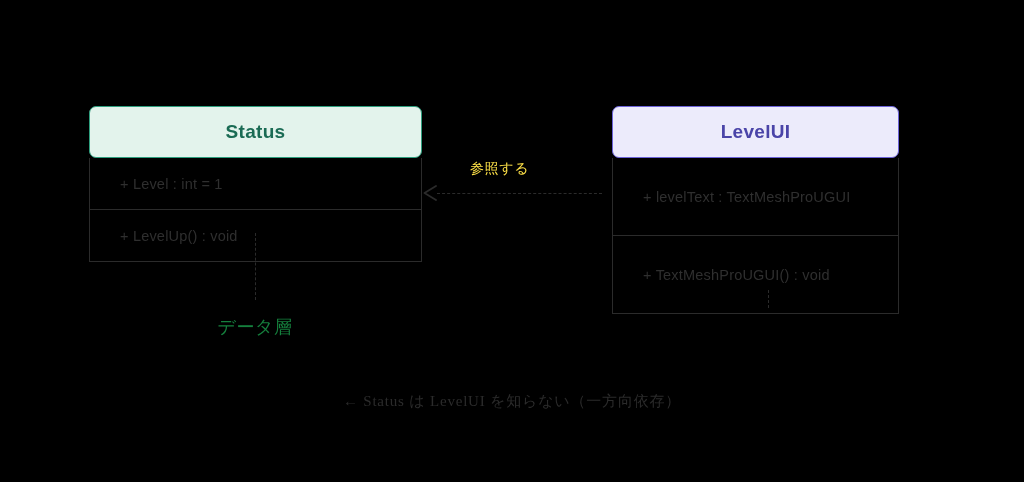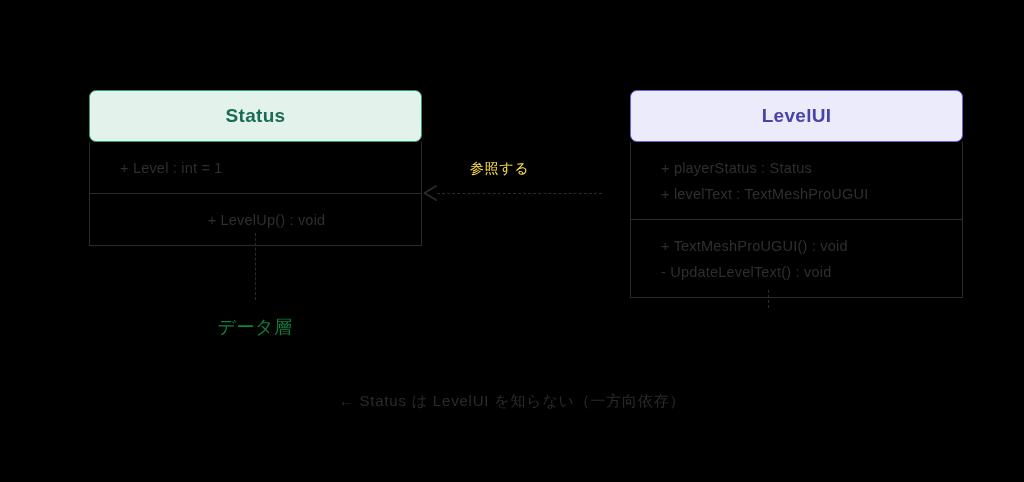--- a/index.html
+++ b/index.html
@@ -15,20 +15,21 @@
     width: 1024px;
     height: 482px;
     background: #000000;
     overflow: hidden;
   }
 
   
   .class-box {
     position: absolute;
     box-sizing: border-box;
+    margin-top: 16px;
   }
   .class-header {
     box-sizing: border-box;
     height: 52px;
     border-radius: 7px;
     display: flex;
     align-items: center;
     justify-content: center;
     font-size: 19px;
     font-weight: 700;
@@ -98,52 +99,51 @@
 
   
   .caption {
     position: absolute;
     width: 100%;
     text-align: center;
     font-size: 15px;
     color: #2b2b2b;
     white-space: nowrap;
     letter-spacing: 0.8px;
+    font-family: Liberation Serif, serif;
   }
 </style>
 </head>
 <body>
 
 <div id="canvas">
 
   
   <div class="class-box" style="left:89px; top:90px; width:333px;">
     <div class="class-header status">Status</div>
     <div class="class-section" style="height:52px;">
       <div class="member">+ Level : int = 1</div>
     </div>
-    <div class="class-section" style="height:52px;text-align:center;">
+    <div class="class-section" style="height:52px;">
       <div class="member">+ LevelUp() : void</div>
     </div>
   </div>
 
   
   <div class="stem" style="left:255px; top:233px; height:67px;"></div>
   <div class="layer-label" style="left:155px; top:315px; width:200px;">データ層</div>
 
   
-  <div class="class-box" style="left:630px; top:90px; width:333px;">
+  <div class="class-box" style="left:612px; top:90px; width:287px;">
     <div class="class-header levelui">LevelUI</div>
     <div class="class-section" style="height:78px;">
-      <div class="member">+ playerStatus : Status</div>
       <div class="member">+ levelText : TextMeshProUGUI</div>
     </div>
     <div class="class-section" style="height:78px;">
       <div class="member">+ TextMeshProUGUI() : void</div>
-      <div class="member">- UpdateLevelText() : void</div>
     </div>
   </div>
 
   
   <div class="stem" style="left:768px; top:290px; height:18px;"></div>
 
    Status ===== --&gt;
   <div class="dep-line" style="left:437px; top:193px; width:165px;"></div>
   <svg class="dep-arrow" style="left:423px; top:185px;" viewBox="0 0 14 16">
     <path d="M13 1 L1.5 8 L13 15" fill="none" stroke="#2b2b2b" stroke-width="1.8" stroke-linecap="round" stroke-linejoin="round"></path>

